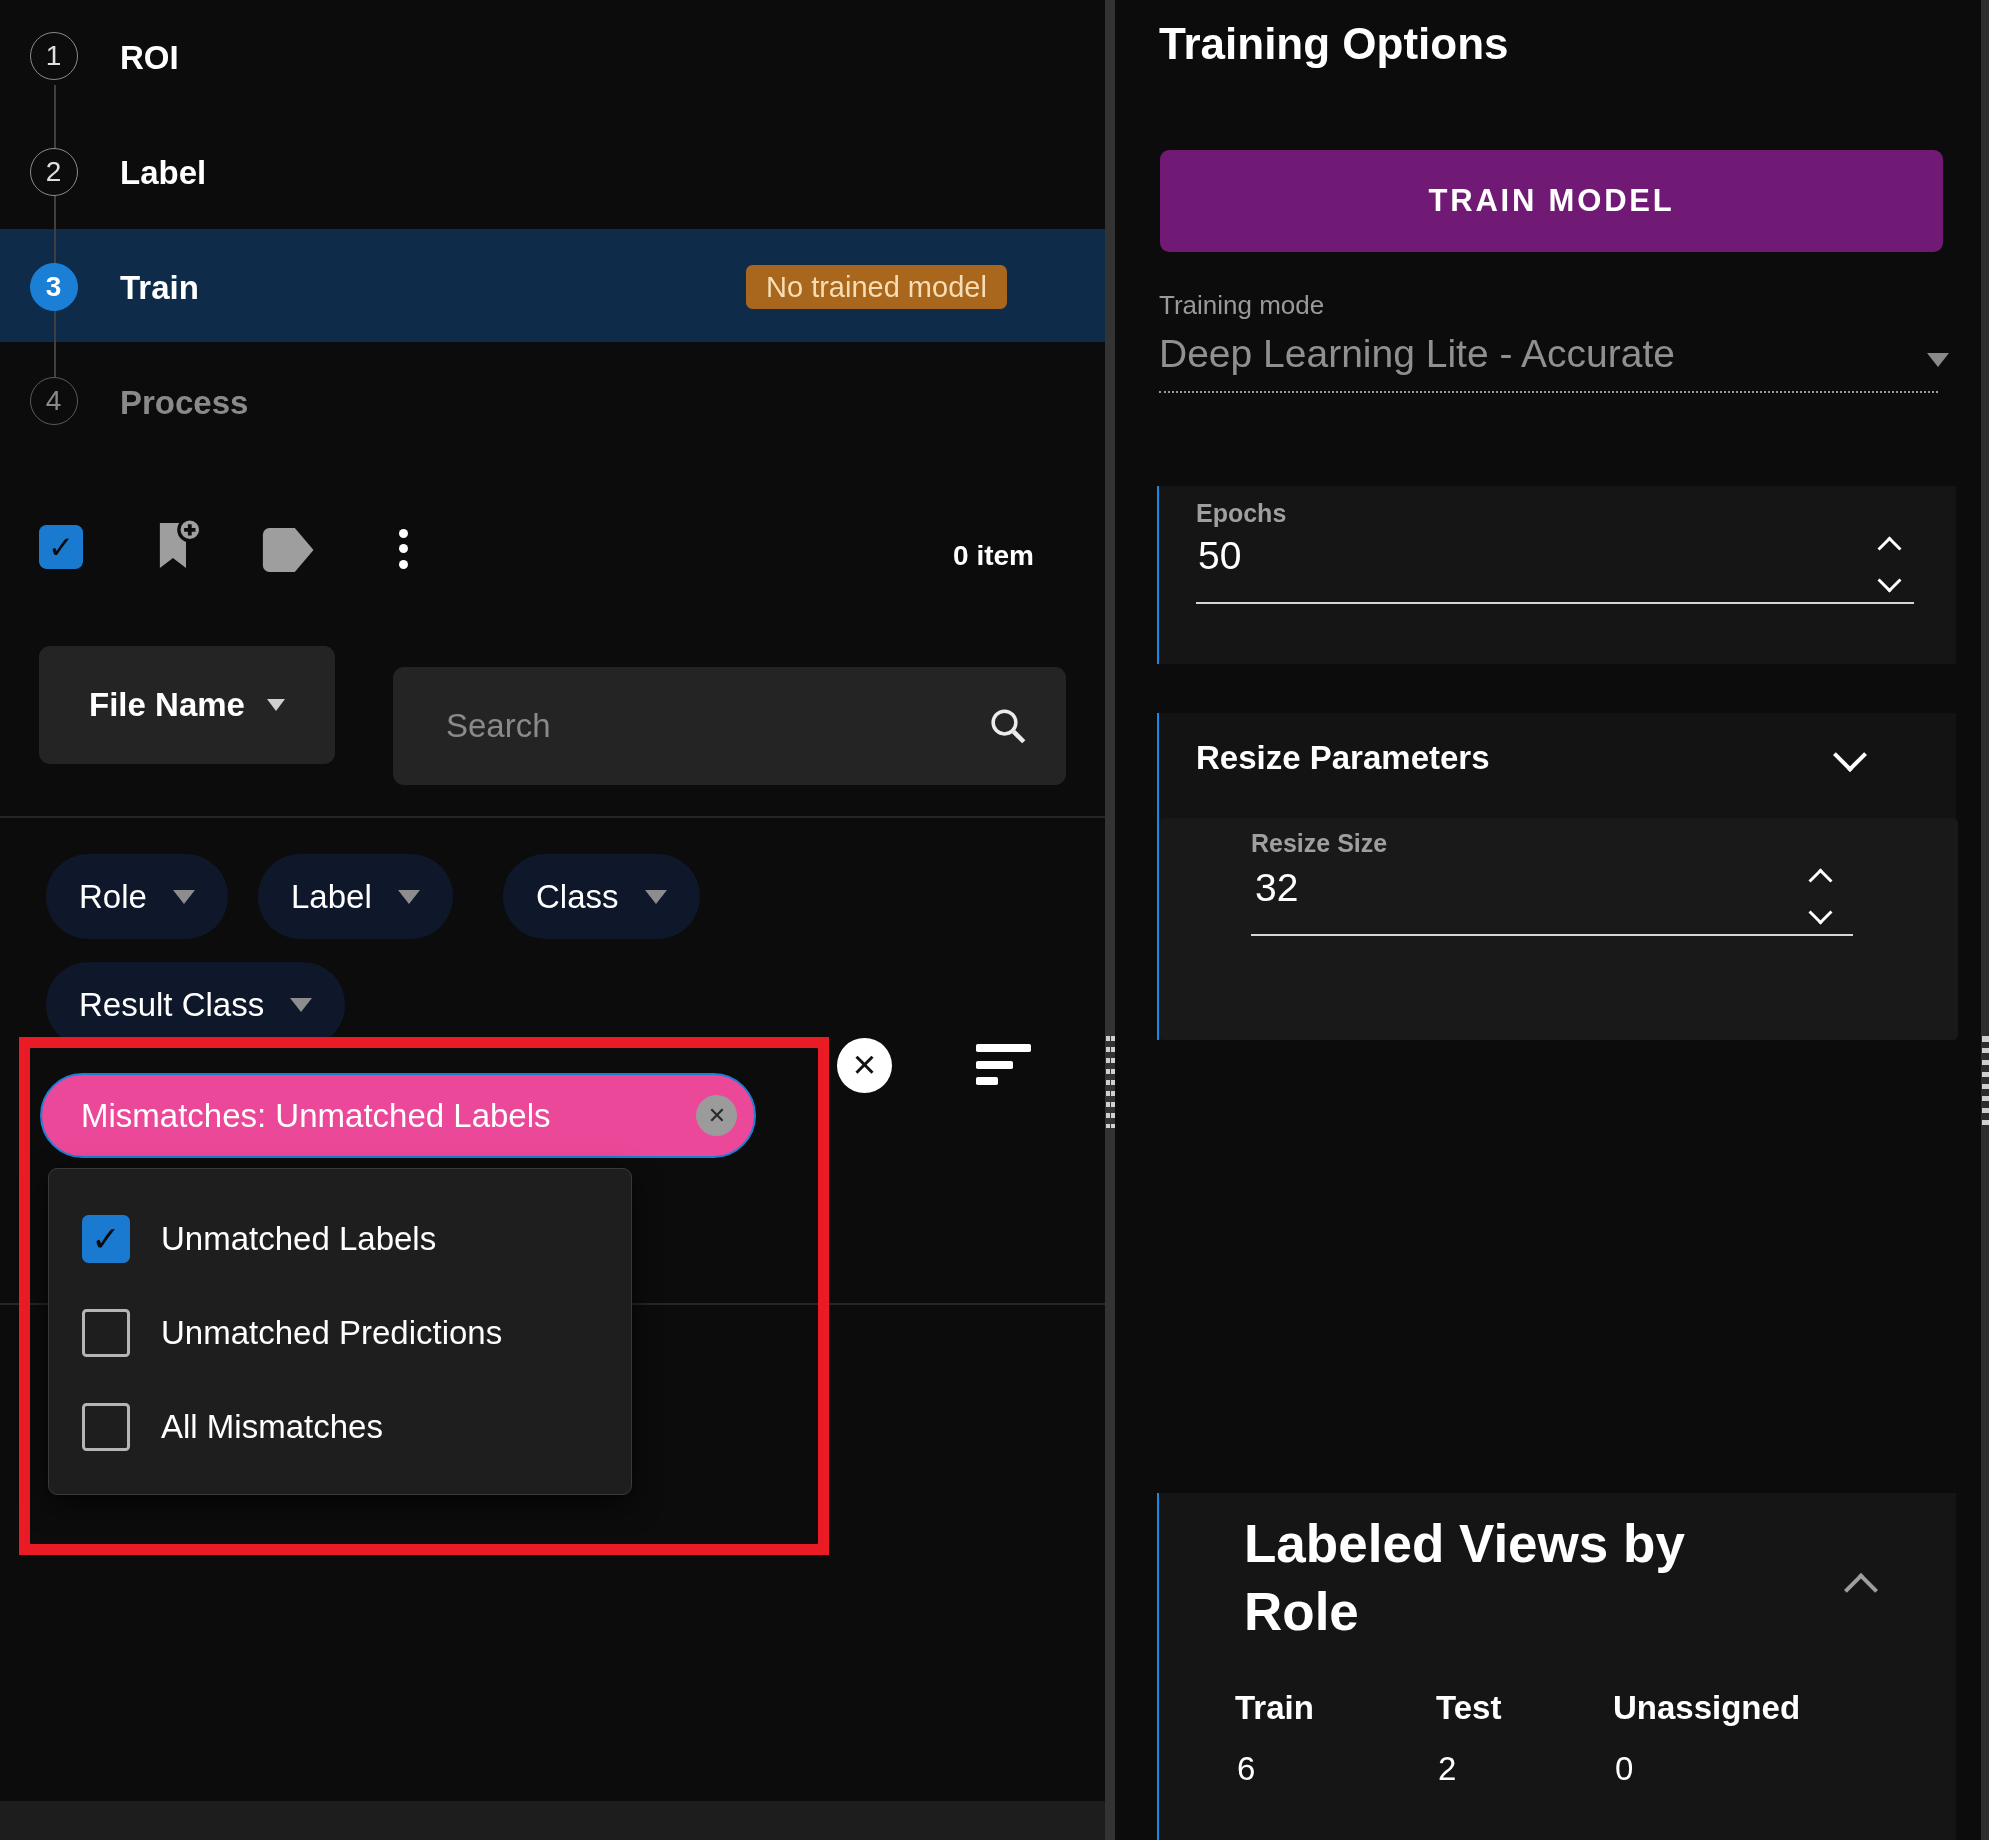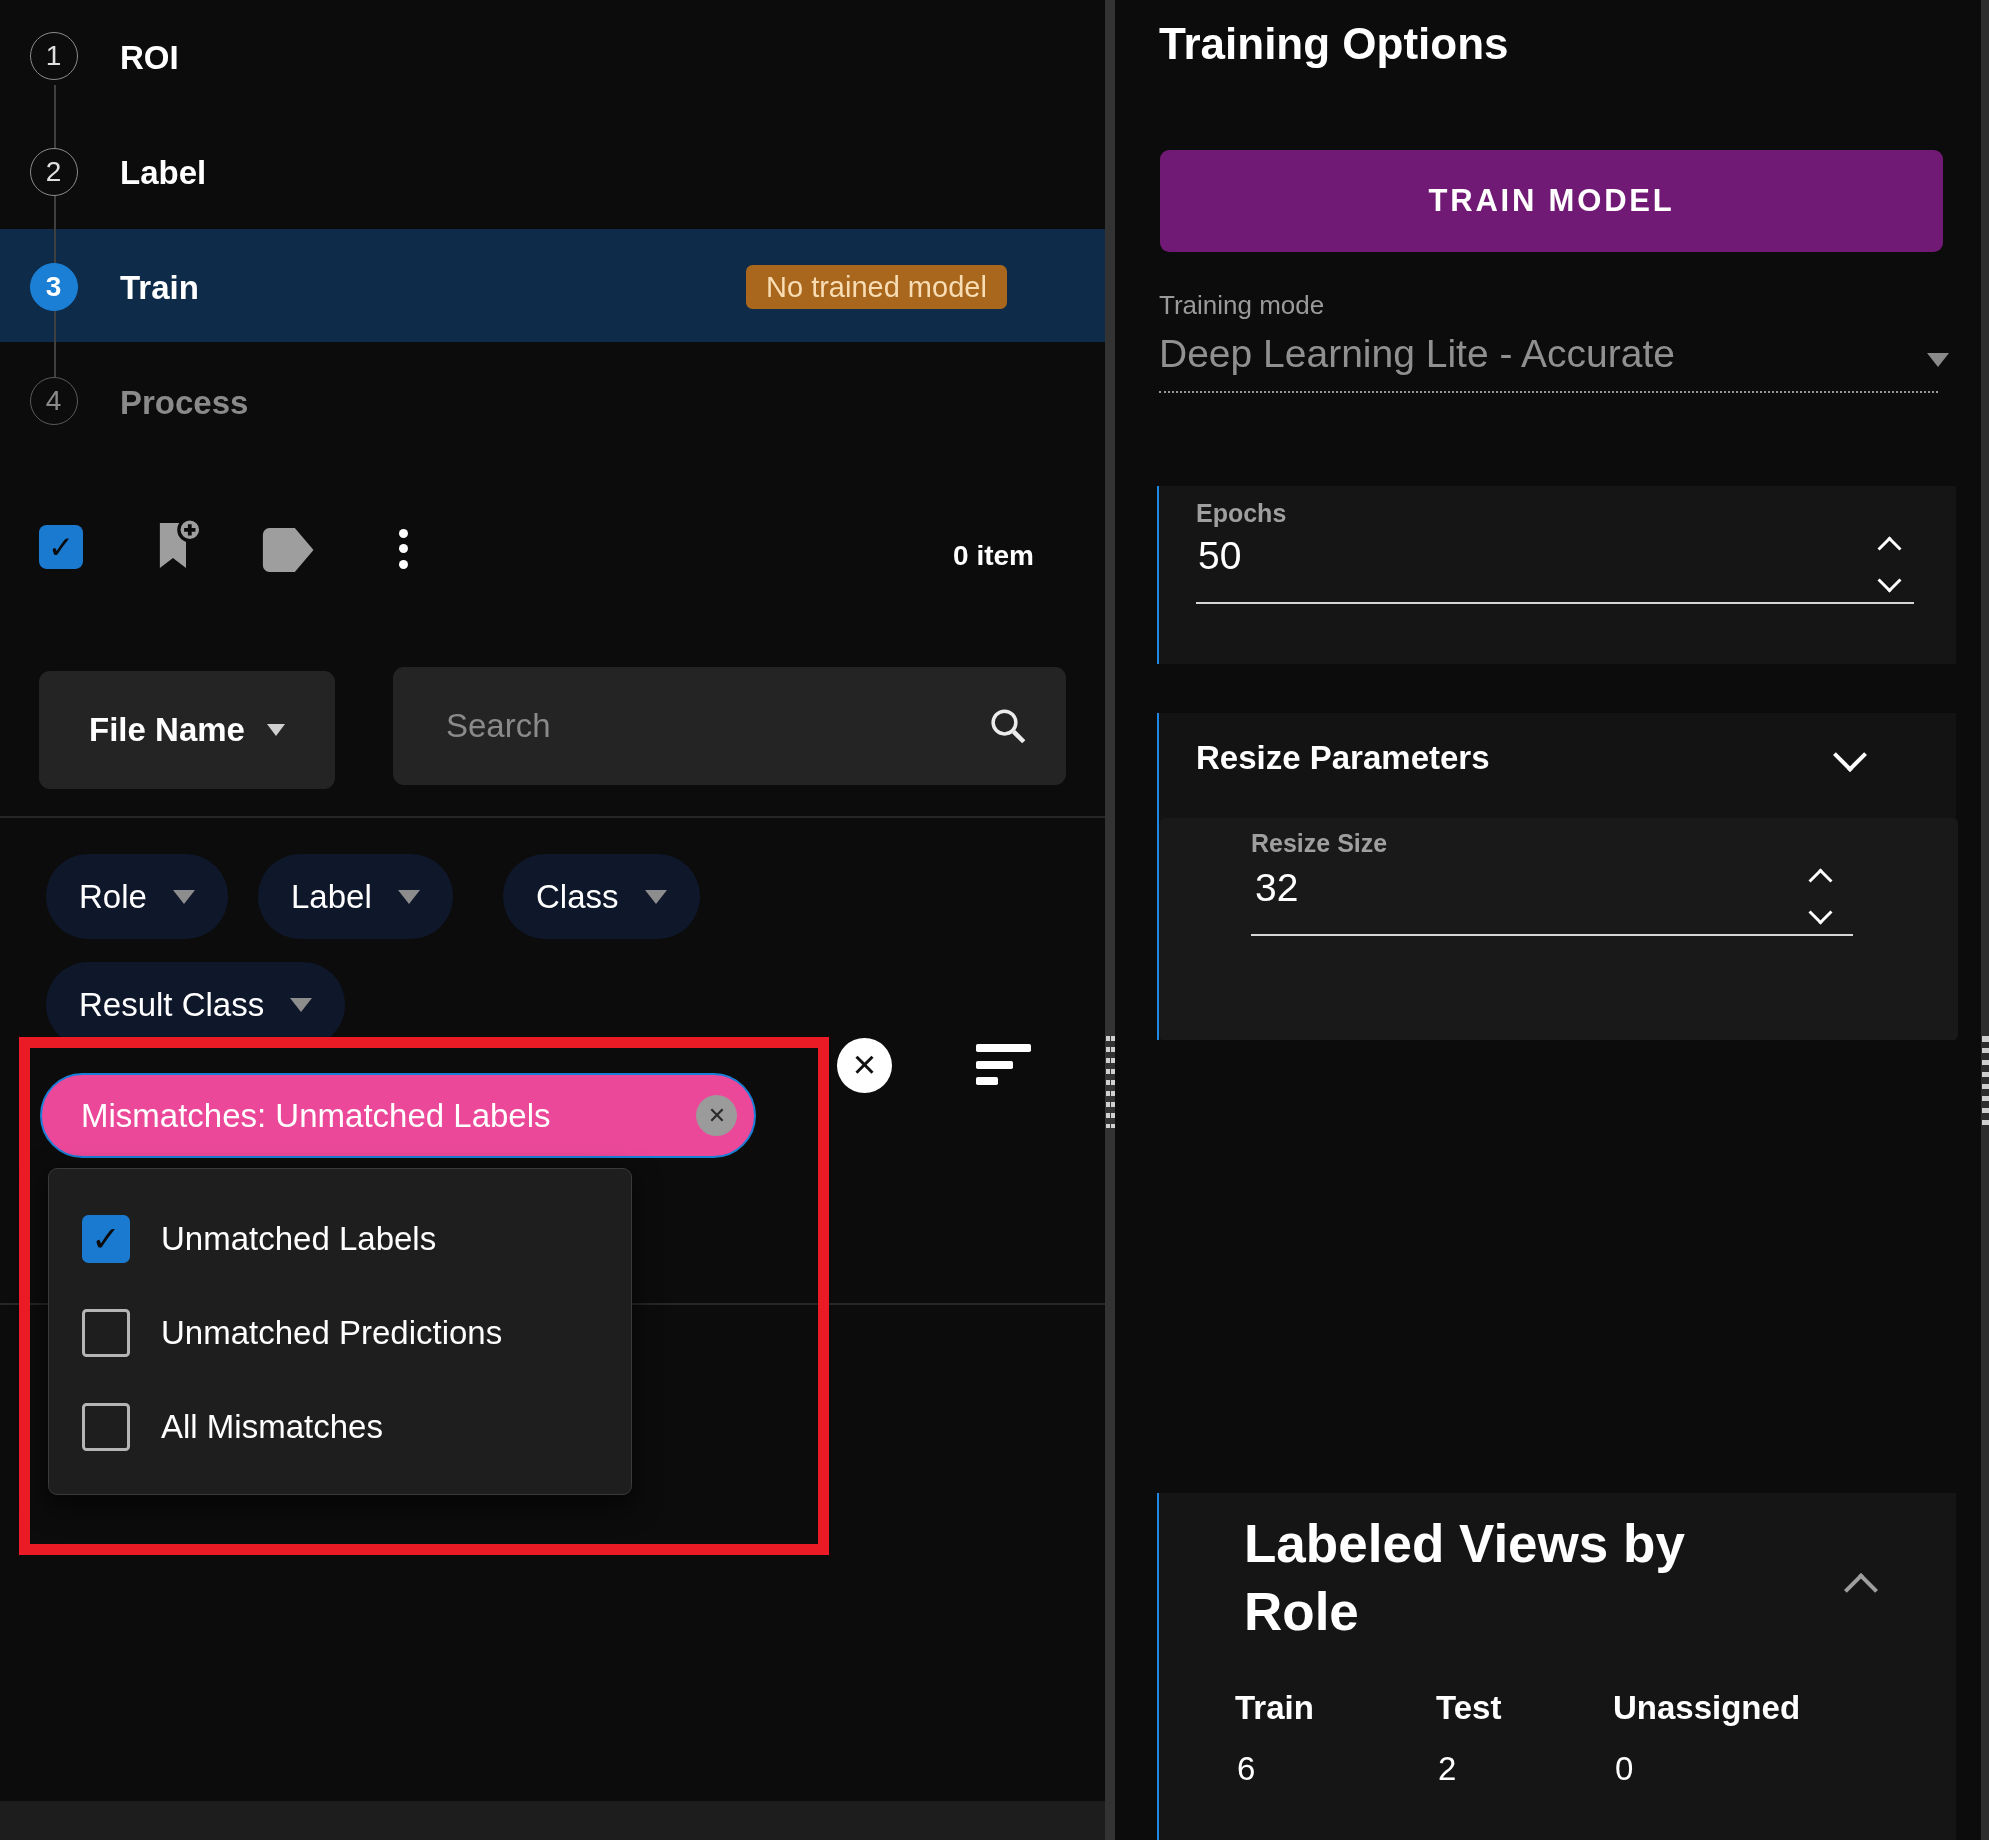--- a/index.html
+++ b/index.html
@@ -130,21 +130,21 @@
   <svg class="abs" style="left:262px;top:528px;" width="59" height="44" viewBox="0 0 26 20">
     <path d="M3 0 h11.5 l8.5 10 -8.5 10 H3 a3 3 0 0 1 -3 -3 V3 a3 3 0 0 1 3 -3 Z" fill="#9e9e9e"></path>
   </svg>
   <div class="abs kebab" style="left:399px;top:522px;">
     <span></span>
       <span></span>
       <span></span>
   </div>
   <div class="abs count" style="right:956px;top:540px;">0 item</div>
 
-  <div class="abs box" style="left:39px;top:671px;width:296px;height:118px;justify-content:center;">
+  <div class="abs box" style="left:39px;top:646px;width:296px;height:118px;justify-content:center;">
     <span class="fn-label">File Name</span>
     <span class="caret small"></span>
   </div>
   <div class="abs box searchbox" style="left:393px;top:667px;width:673px;height:118px;padding:0 37px 0 51px;box-sizing:border-box;justify-content:space-between;">
     <input type="text" placeholder="Search" style="">
     <svg width="42" height="42" viewBox="0 0 24 24">
       <circle cx="10" cy="10" r="6.5" fill="none" stroke="#ececec" stroke-width="2"></circle>
       <line x1="15.2" y1="15.2" x2="21" y2="21" stroke="#ececec" stroke-width="2.6"></line>
     </svg>
   </div>

